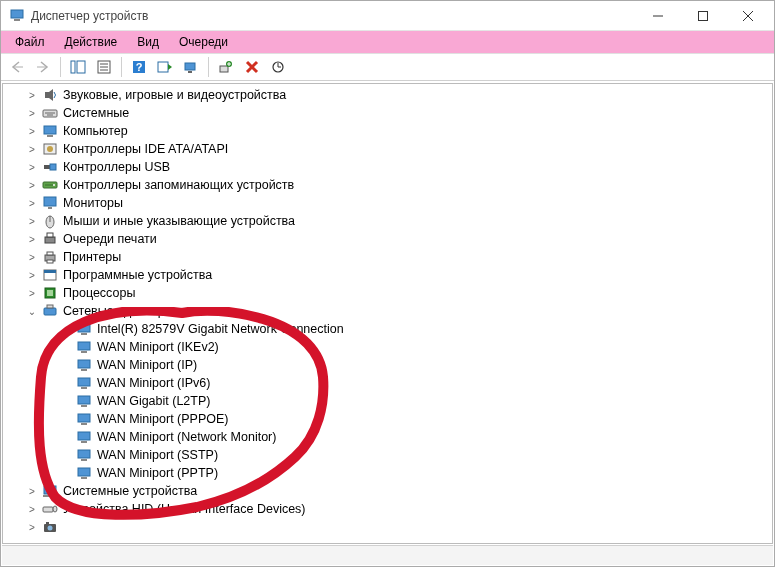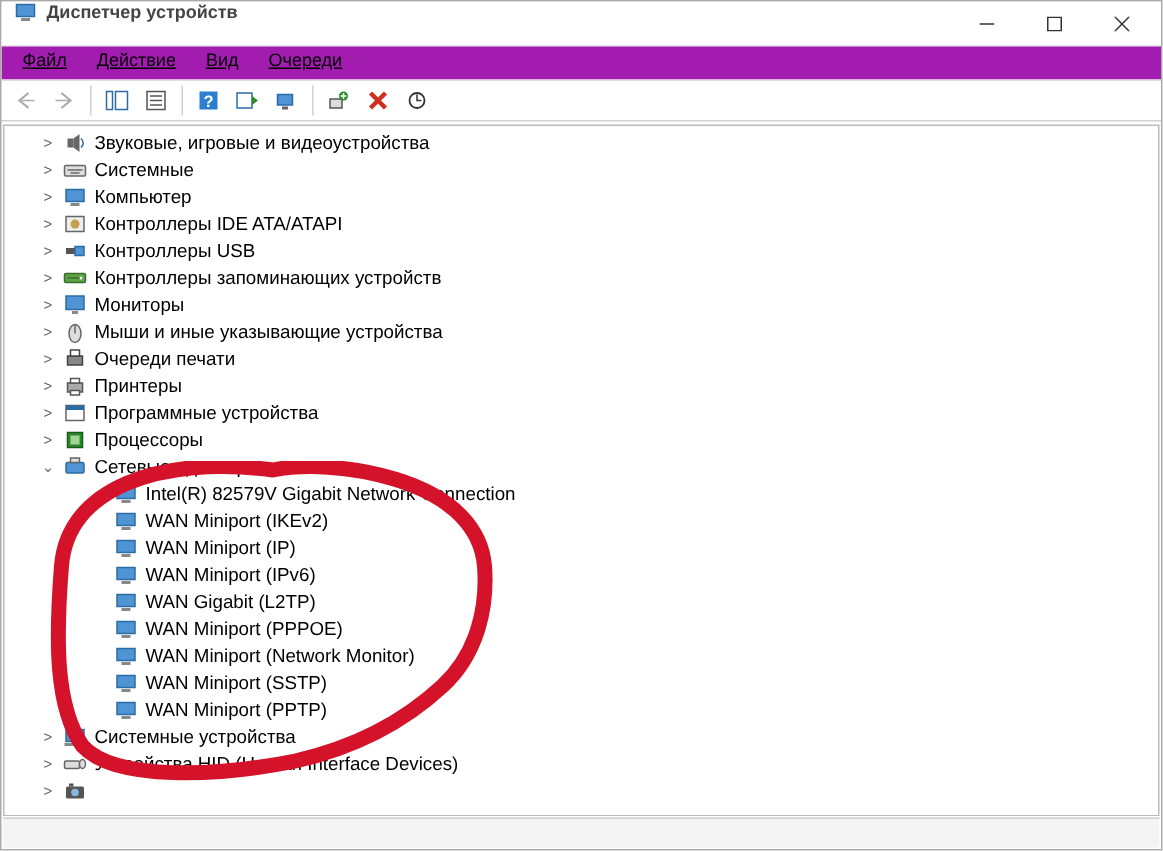--- a/index.html
+++ b/index.html
@@ -12,25 +12,24 @@
     width: 775px;
     height: 567px;
     overflow: hidden;
     position: relative;
     border: 1px solid #aaa;
   }
   
   .titlebar {
     height: 30px;
     display: flex;
-    align-items: flex-start;
+    align-items: center;
     padding: 0 4px 0 8px;
     background: #fff;
     border-bottom: 1px solid #e5e5e5;
-    font-weight: bold;
   }
   .titlebar .app-icon {
     width: 16px; height: 16px;
     margin-right: 6px;
     display:flex;align-items:center;justify-content:center;
   }
   .titlebar .title {
     font-size: 12px;
     color: #444;
     flex: 1;
@@ -38,25 +37,24 @@
   .win-controls { display: flex; }
   .win-btn {
     width: 45px; height: 29px;
     display: flex; align-items: center; justify-content: center;
     color: #555;
   }
   
   .menubar {
     height: 22px;
     display: flex;
-    align-items: flex-start;
+    align-items: center;
     padding: 0 4px;
-    background: #a21caf;
+    background: #f9a8d4;
     font-size: 12px;
-    text-decoration: underline;
   }
   .menubar .menu-item {
     padding: 2px 10px;
   }
   
   .toolbar {
     height: 28px;
     display: flex;
     align-items: center;
     padding: 2px 4px;

